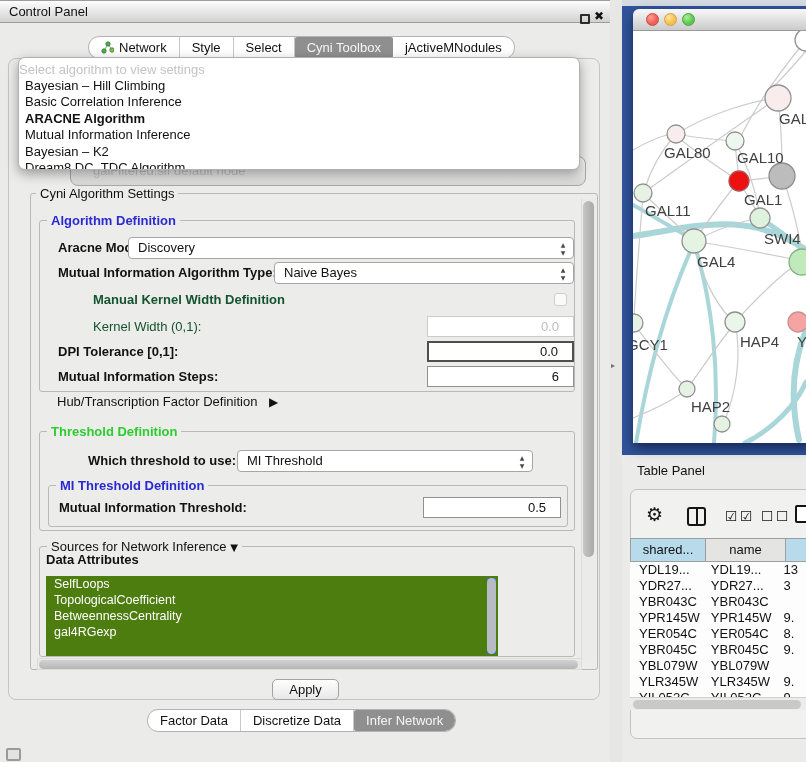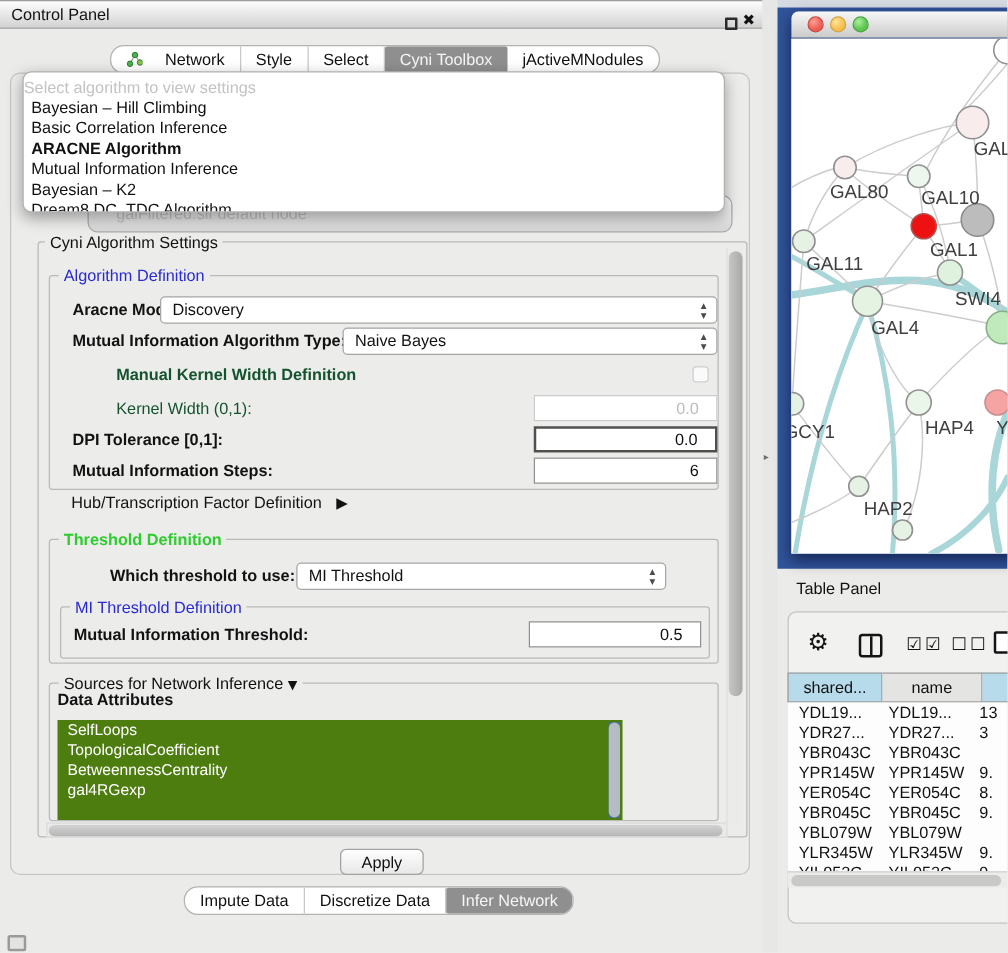--- a/index.html
+++ b/index.html
@@ -9,38 +9,38 @@
 
   
   .cp-titlebar{left:0;top:8;width:610px;height:23px;background:linear-gradient(#fdfdfd,#d2d2d2);
     border-top:1px solid #9d9d9d;border-bottom:1px solid #9d9d9d;font-size:13px;line-height:21px;padding-left:9px;}
   .float-icon{left:580px;top:14px;width:10px;height:10px;border:2px solid #2b2b2b;border-radius:1px;}
   .close-icon{left:594px;top:9px;font-size:12px;font-weight:bold;font-family:"DejaVu Sans",sans-serif;color:#111;}
 
   .tabgroup{display:flex;height:23px;background:#fff;border:1px solid #b3b3b3;border-radius:11px;overflow:hidden;}
   .tabgroup.top{left:88px;top:36px;}
   .tabgroup.bottom{left:147px;top:709px;}
-  .tab{font-size:13px;display:flex;align-items:center;gap:18px;padding:0 12px;border-right:1px solid #c9c9c9;white-space:nowrap;}
+  .tab{font-size:13px;display:flex;align-items:center;gap:5px;padding:0 12px;border-right:1px solid #c9c9c9;white-space:nowrap;}
   .tab:last-child{border-right:none;}
   .tab.selected{background:#8f8f8f;color:#f6f6f6;border-right:none;border-radius:2px;}
 
   .cp-body{left:8px;top:58px;width:592px;height:642px;background:#ececeb;border:1px solid #c6c5c3;border-radius:8px;}
 
   .combo-sliver{left:70px;top:156px;width:516px;height:30px;border:1px solid #a9a9a9;border-radius:8px;
     background:linear-gradient(#fbfbfb,#d7d7d7);color:#c0c0c0;font-size:13px;line-height:27px;padding-left:22px;z-index:1;}
 
   .popup{left:18px;top:57px;width:562px;height:113px;background:#fff;border:1px solid #b1b1b1;border-radius:7px;
     box-shadow:0 4px 12px rgba(0,0,0,.35);z-index:5;padding-top:3px;overflow:hidden;}
   .popup-placeholder{text-align:left;color:#c3c3c3;font-size:13px;height:17px;line-height:17px;}
   .algo-item{font-size:13px;height:16.4px;line-height:16.4px;padding-left:6px;}
   .algo-item.bold{font-weight:bold;}
 
   .groupbox{position:absolute;border:1px solid #b9b9b8;border-radius:3px;}
   .gtitle{position:absolute;top:-8px;font-size:13px;background:#ececeb;padding:0 4px;white-space:nowrap;}
-  .gtitle.blue{color:#2a2ad2;font-weight:normal;}
+  .gtitle.blue{color:#2a2ad2;font-weight:bold;}
   .gtitle.green{color:#2ecc2e;font-weight:bold;}
 
   .settings{left:30px;top:193px;width:568px;height:477px;}
   .vscroll{position:absolute;right:3px;top:5px;width:13px;height:462px;background:#ebebea;border-left:1px solid #dddddc;}
   .vscroll .thumb{position:absolute;left:1px;top:2px;width:11px;height:356px;border-radius:6px;
     background:linear-gradient(90deg,#c6c6c6,#a9a9a9);}
   .hsb{position:absolute;left:6px;top:464px;width:545px;height:12px;background:#eaeae9;border:1px solid #dcdcdb;}
   .hsb .thumb{position:absolute;left:1px;top:1px;width:539px;height:9px;background:linear-gradient(#d2d2d2,#b6b6b6);border-radius:5px;}
 
   .flabel{position:absolute;font-size:13px;line-height:22px;color:#121212;}
@@ -229,21 +229,21 @@
       <div class="thumb"></div>
     </div>
   <div class="vscroll">
       <div class="thumb"></div>
     </div>
 </div>
 
 <div class="abs apply-btn">Apply</div>
 
 <div class="abs tabgroup bottom">
-  <span class="tab">Impute Data</span>
+  <span class="tab">Factor Data</span>
   <span class="tab">Discretize Data</span>
   <span class="tab selected">Infer Network</span>
 </div>
 
 <div class="abs mini-icon"></div>
 
 <div class="abs divider"></div>
 <span class="abs divider-handle">▸</span>
 
 <div class="abs net-topstrip"></div>

